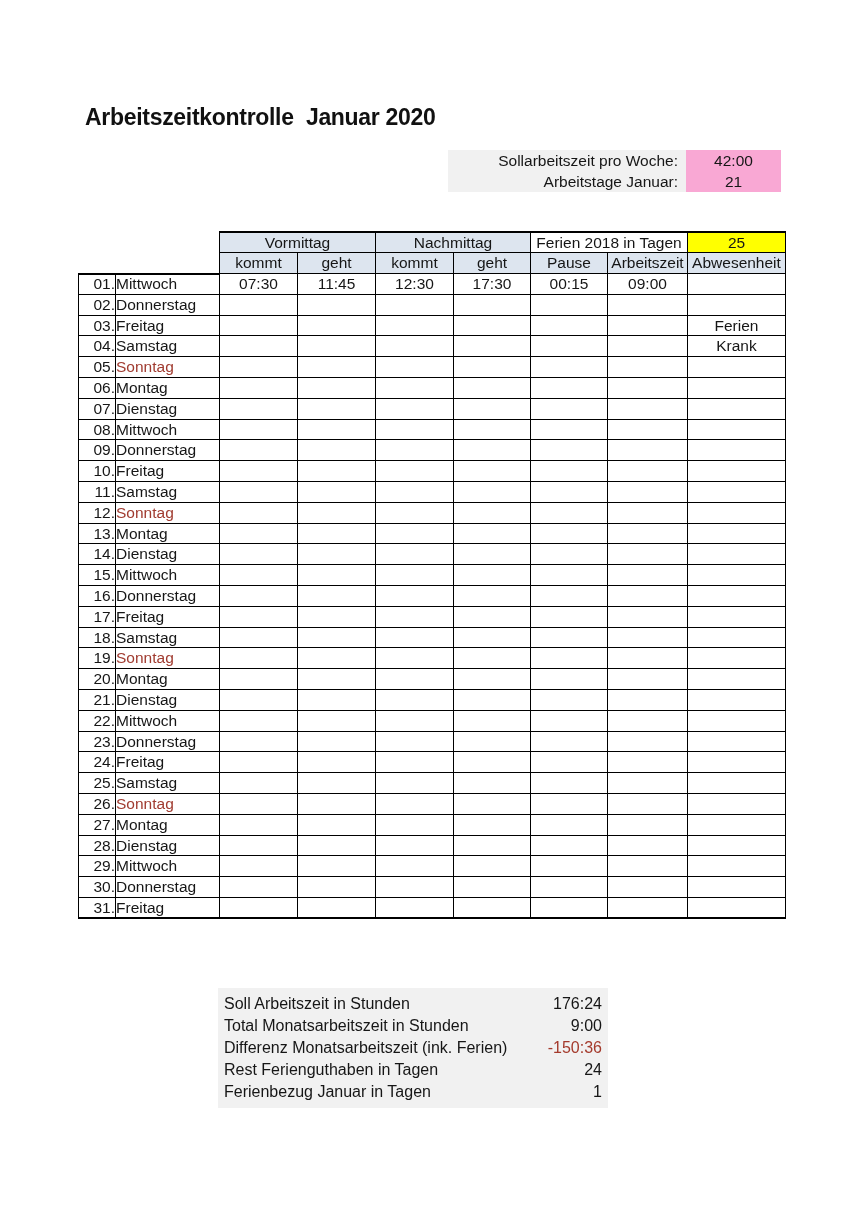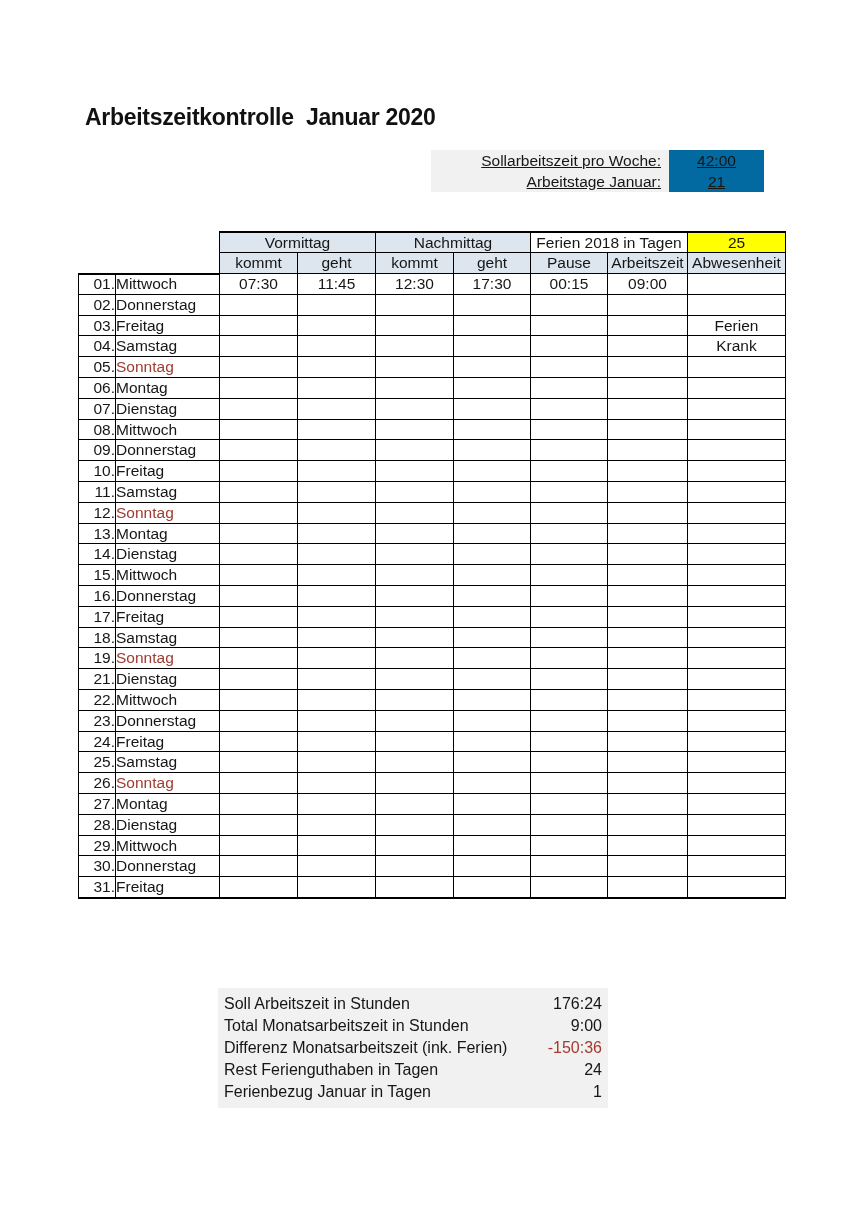--- a/index.html
+++ b/index.html
@@ -14,32 +14,32 @@
   }
 
   
   .title {
     position:absolute; left:85px; top:104px;
     font-size:23px; font-weight:bold; letter-spacing:-0.3px;
     white-space:pre; color:#111;
   }
 
   
-  .info-box { position:absolute; left:431px; top:150px; width:333px;text-decoration:underline; }
+  .info-box { position:absolute; left:448px; top:150px; width:333px; }
   .info-row { display:flex; height:21px; }
   .info-label {
     width:238px; background:#f1f1f1;
     font-size:15.5px; text-align:right; padding-right:8px;
     display:flex; align-items:center; justify-content:flex-end;
   }
   .info-value {
     width:95px; font-size:15.5px;
     display:flex; align-items:center; justify-content:center;
   }
-  .info-value.yellow { background:#0369a1; }
+  .info-value.yellow { background:#f9a8d4; }
   .info-value.plain  { background:#edf1f6; }
 
   
   .timesheet {
     position:absolute; left:78px; top:231px;
     border-collapse:collapse; table-layout:fixed;
     font-size:15.5px; color:#161616;
   }
   .timesheet td, .timesheet th {
     border:1px solid #000;
@@ -325,20 +325,31 @@
           <td class="c-day red">Sonntag</td>
           <td class="c-val"></td>
           <td class="c-val"></td>
           <td class="c-val"></td>
           <td class="c-val"></td>
           <td class="c-val"></td>
           <td class="c-val"></td>
           <td class="c-abs"></td>
         </tr>
         <tr>
+          <td class="c-num">20.</td>
+          <td class="c-day">Montag</td>
+          <td class="c-val"></td>
+          <td class="c-val"></td>
+          <td class="c-val"></td>
+          <td class="c-val"></td>
+          <td class="c-val"></td>
+          <td class="c-val"></td>
+          <td class="c-abs"></td>
+        </tr>
+        <tr>
           <td class="c-num">21.</td>
           <td class="c-day">Dienstag</td>
           <td class="c-val"></td>
           <td class="c-val"></td>
           <td class="c-val"></td>
           <td class="c-val"></td>
           <td class="c-val"></td>
           <td class="c-val"></td>
           <td class="c-abs"></td>
         </tr>

